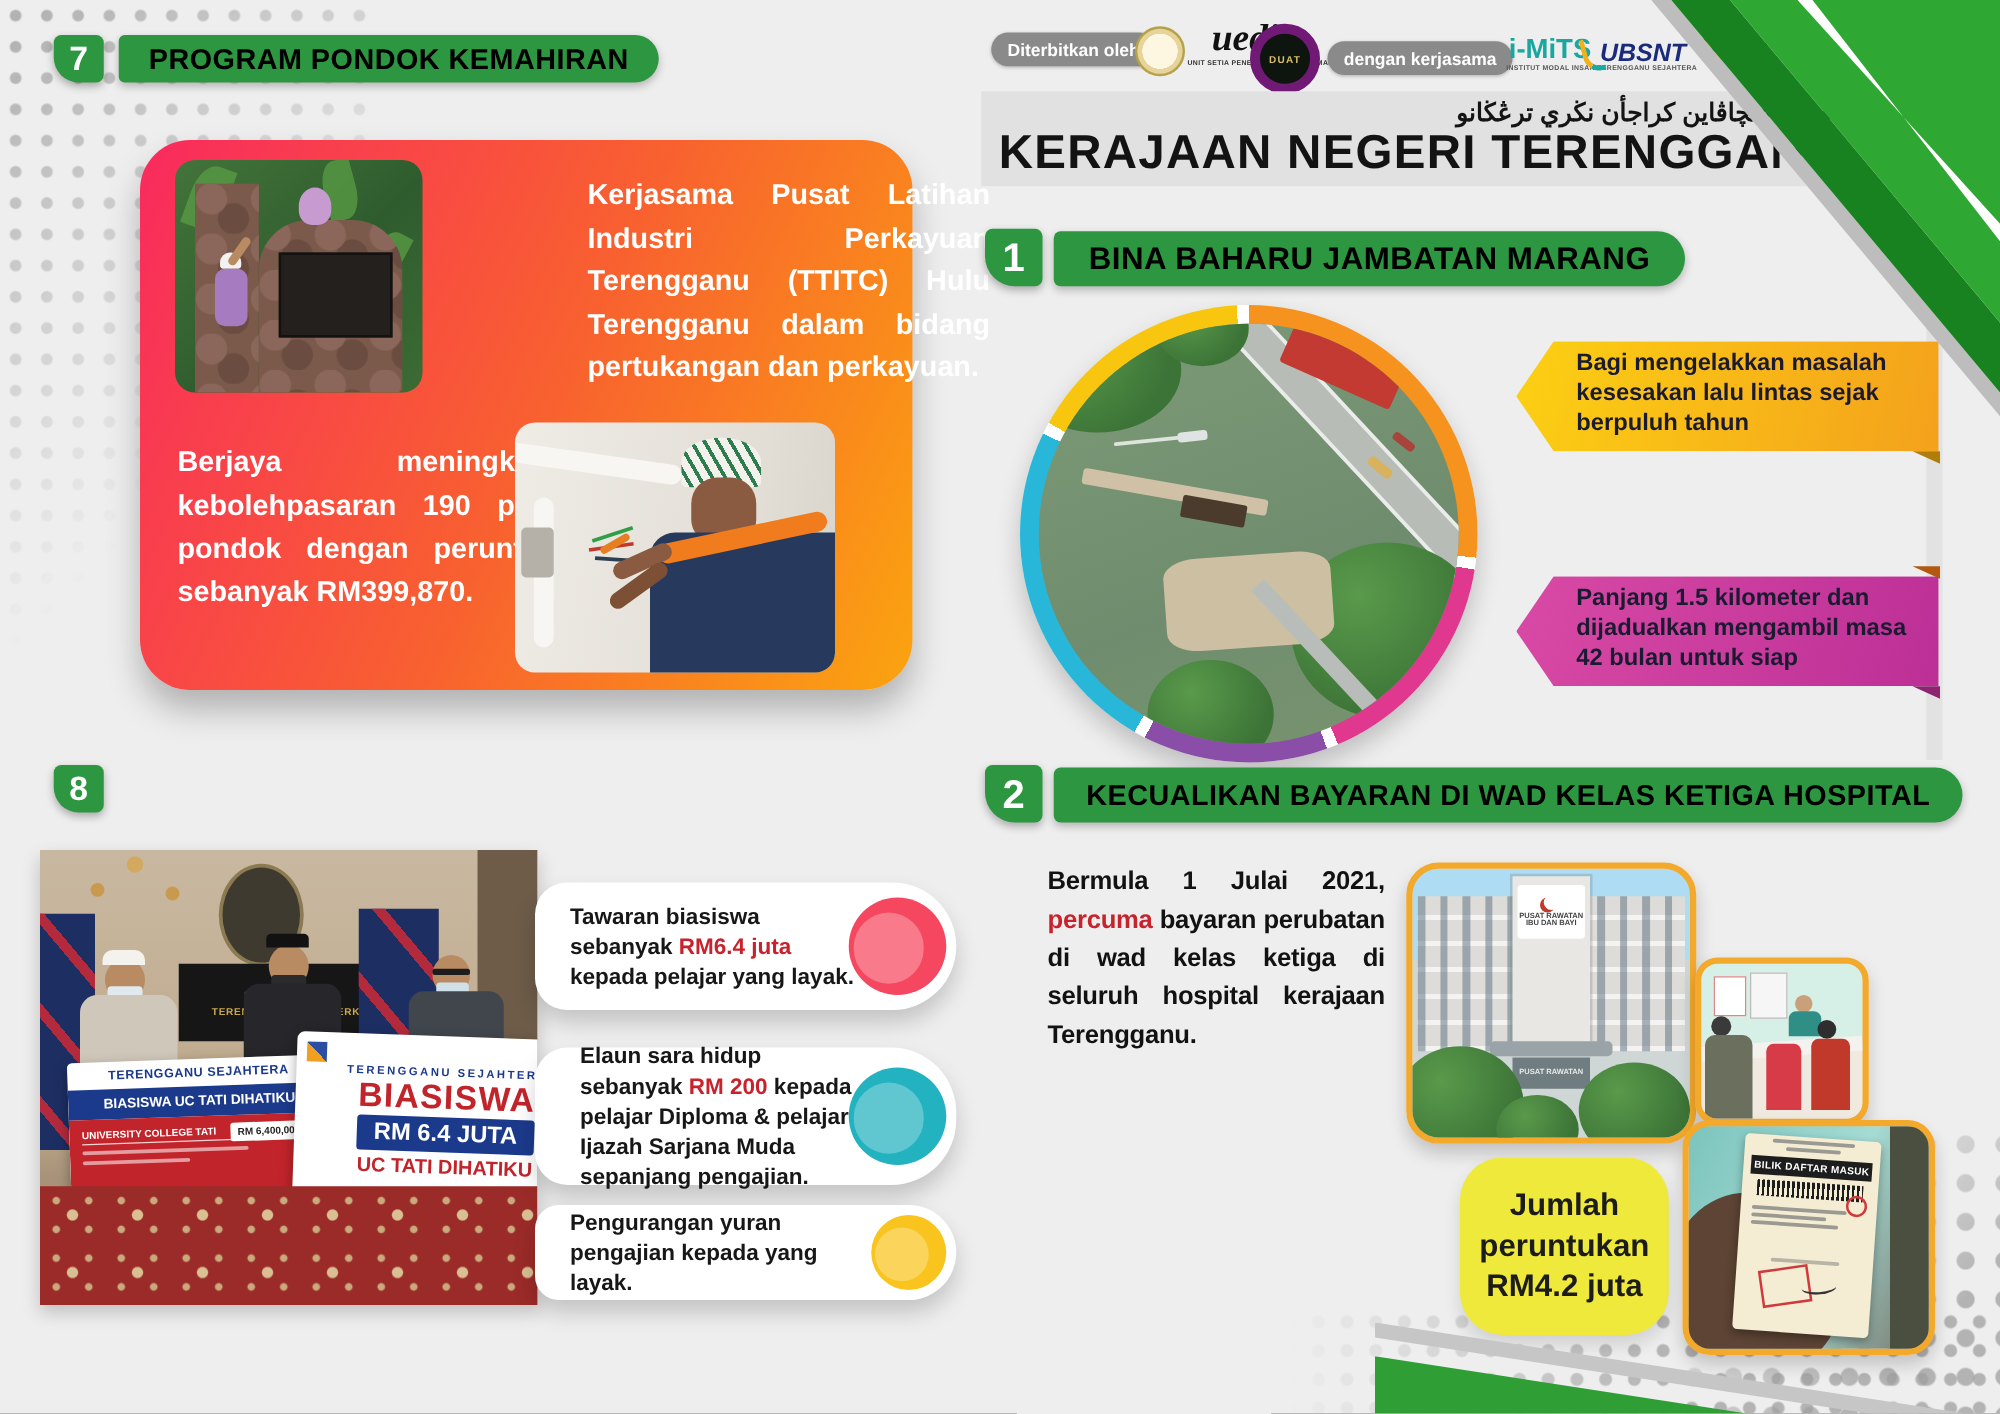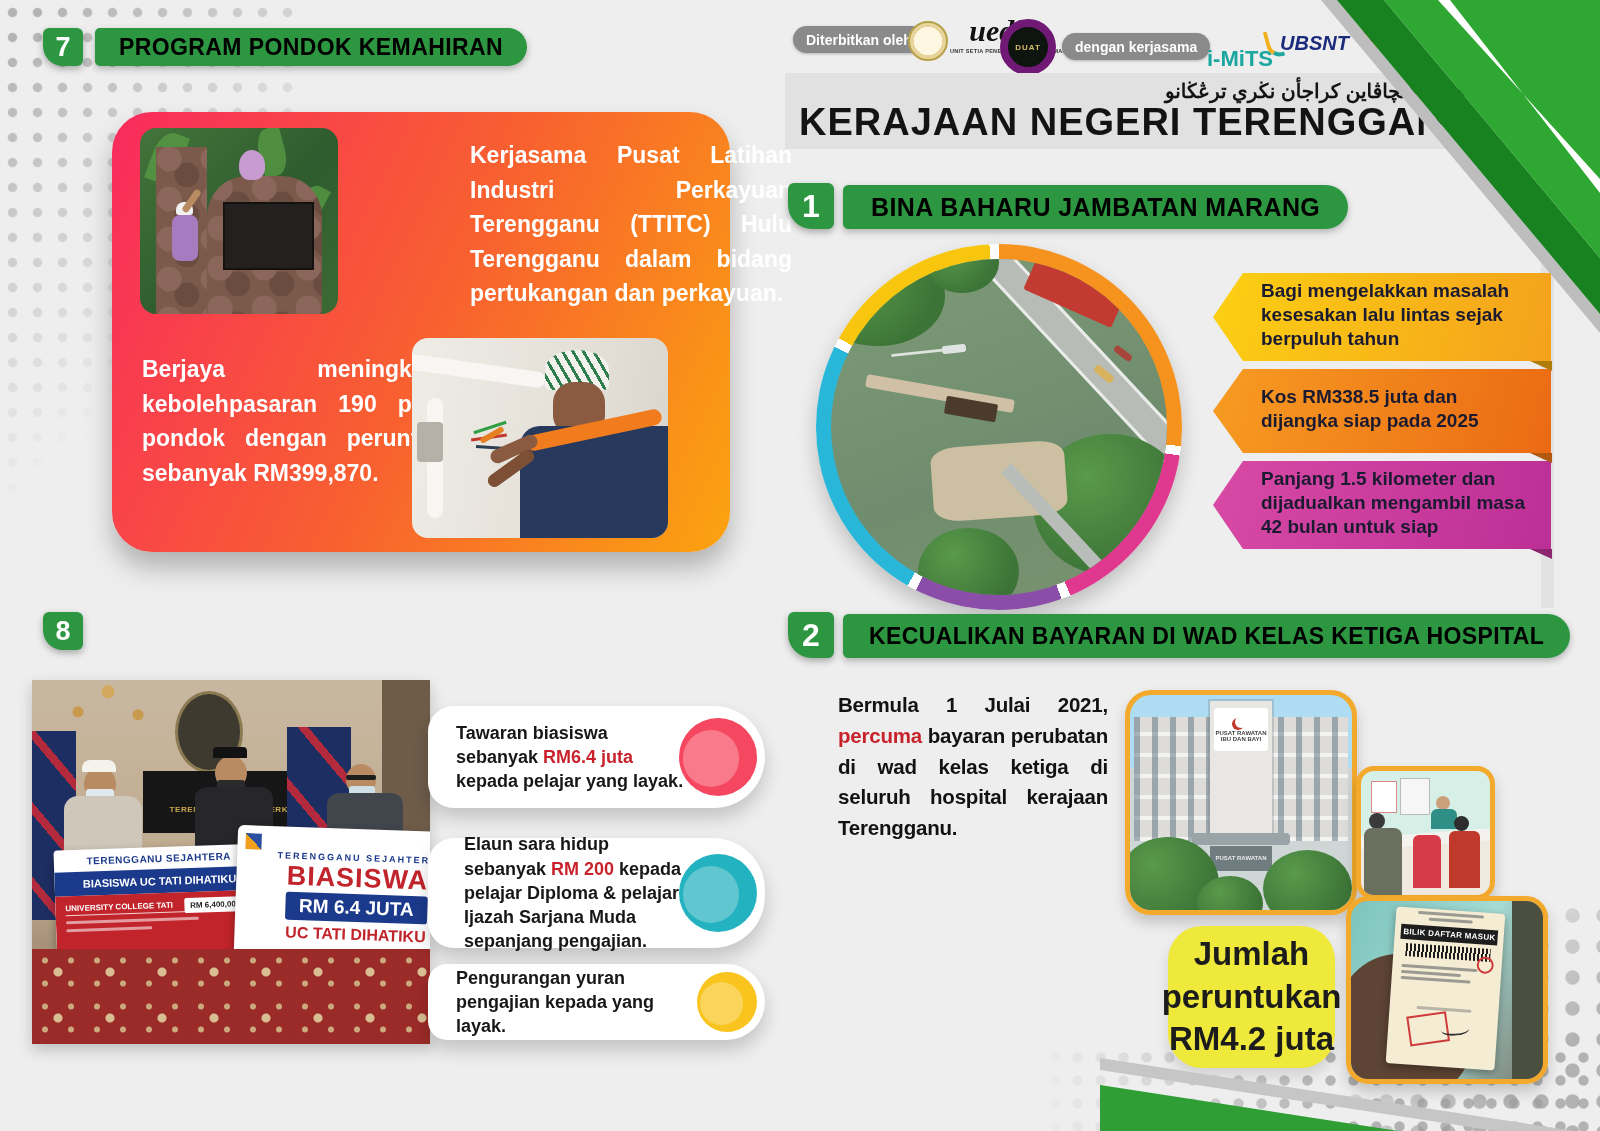--- a/index.html
+++ b/index.html
@@ -67,21 +67,21 @@
   
   #ring{left:816px;top:244px;width:366px;height:366px;border-radius:50%;
         background:conic-gradient(from 0deg,#f6921e 0 96deg,#fff 96deg 99deg,#e0388f 99deg 157deg,#fff 157deg 160deg,
                    #8a4da8 160deg 207deg,#fff 207deg 210deg,#28b7d9 210deg 296deg,#fff 296deg 299deg,#f8c60e 299deg 357deg,#fff 357deg 360deg);
         box-shadow:0 10px 20px rgba(0,0,0,.2);}
   #aerial{position:absolute;inset:15px;border-radius:50%;overflow:hidden;background:linear-gradient(160deg,#7d9a77,#6f8d6e 60%,#79936f);}
   
   #p2{left:838px;top:690px;width:270px;font-size:20.5px;font-weight:800;line-height:1.5;color:#121212;text-align:justify;letter-spacing:-.2px;}
   #ybox{left:1168px;top:926px;width:167px;height:142px;border-radius:34px;background:#efe93c;
         display:flex;flex-direction:column;align-items:center;justify-content:center;
-        font-size:33px;font-weight:800;color:#1c1c1c;line-height:1.3;box-shadow:0 8px 14px rgba(0,0,0,.12);}
+        font-size:25px;font-weight:800;color:#1c1c1c;line-height:1.3;box-shadow:0 8px 14px rgba(0,0,0,.12);}
   .oframe{border:5px solid #f3a92c;box-shadow:0 8px 14px rgba(0,0,0,.18);}
   
   #photo1{left:28px;top:16px;width:198px;height:186px;border-radius:16px;background:linear-gradient(135deg,#43743a,#2f5c2e 55%,#3c6b34);}
   .leaf{position:absolute;background:#579a43;border-radius:50% 0 50% 0;opacity:.8;}
   .stone{position:absolute;background:#7b5a4b;background-image:radial-gradient(circle at 30% 30%,#8a675a 12px,transparent 13px),radial-gradient(circle at 70% 70%,#6b4c41 12px,transparent 13px);background-size:44px 40px;}
   .plaque{position:absolute;background:#23201e;border:2px solid #141210;}
   
   #photo2{left:300px;top:226px;width:256px;height:200px;border-radius:16px;background:linear-gradient(100deg,#efece6,#e2ded6 70%,#d8d4cb);}
   
   #photo3{left:32px;top:680px;width:398px;height:364px;background:linear-gradient(#c9b8a1,#bda88b 60%,#a8937a 72%);box-shadow:0 6px 14px rgba(0,0,0,.2);}
@@ -244,21 +244,21 @@
   <div class="logotext" style="left:950px;top:14px;width:92px;text-align:center;">
     <span style="font-family:'Liberation Serif',serif;font-style:italic;font-size:30px;font-weight:900;color:#111;">uedi</span>
     <span class="logocap">UNIT SETIA PENERANGAN DARUL IMAN</span>
   </div>
   <div class="abs" style="left:1000px;top:19px;width:40px;height:40px;border-radius:50%;background:#0e140e;border:8px solid #701a75;display:flex;align-items:center;justify-content:center;">
     <span style="color:#d8bd6a;font-size:8px;font-weight:800;letter-spacing:1px;">DUAT</span>
   </div>
   <div class="pill" style="left:1062px;top:33px;">
       <span>dengan kerjasama</span>
     </div>
-  <div class="logotext" style="left:1205px;top:26px;width:70px;text-align:center;margin-top:20px;">
+  <div class="logotext" style="left:1205px;top:26px;width:70px;text-align:center;">
     <span style="font-size:22px;color:#19a7a0;">i-MiTS</span>
     <span class="logocap" style="color:#555;">INSTITUT MODAL INSAN TERENGGANU SEJAHTERA</span>
   </div>
   <div class="logotext" style="left:1280px;top:32px;">
     <span style="position:absolute;left:-14px;top:-2px;width:12px;height:24px;border-left:4px solid #f2b01e;border-bottom:4px solid #1fa7a0;border-radius:0 0 0 14px;transform:rotate(-15deg);"></span>
     <span style="font-size:20px;font-style:italic;color:#1b2a7a;">UBSNT</span>
   </div>
   <div class="logotext" style="left:1360px;top:28px;">
     <span style="position:absolute;left:2px;top:-4px;width:30px;height:24px;background:#f2c71e;border-radius:40% 60% 50% 40%;"></span>
     <span style="position:relative;font-size:19px;font-style:italic;color:#c4157e;">USWa</span>
@@ -293,23 +293,20 @@
       <div class="abs" style="left:33%;top:25.5%;width:24px;height:8px;background:#dfe4e3;transform:rotate(-6deg);border-radius:3px;"></div>
       <div class="abs" style="left:78%;top:33%;width:22px;height:8px;background:#d8b25c;transform:rotate(40deg);border-radius:3px;"></div>
       <div class="abs" style="left:84%;top:27%;width:20px;height:7px;background:#a8443a;transform:rotate(38deg);border-radius:3px;"></div>
       <div class="abs" style="left:52%;top:60%;width:240px;height:14px;background:#b9bdb9;transform:rotate(47deg);transform-origin:left center;"></div>
     </div>
   </div>
 
   <div class="callout" id="c1" style="left:1213px;top:273px;width:338px;height:88px;">
     <span>Bagi mengelakkan masalah kesesakan lalu lintas sejak berpuluh tahun</span>
   </div>
-  <div class="callout" id="c2" style="left:1213px;top:369px;width:338px;height:84px;">
-    <span>Kos RM338.5 juta dan dijangka siap pada 2025</span>
-  </div>
   <div class="callout" id="c3" style="left:1213px;top:461px;width:338px;height:88px;">
     <span>Panjang 1.5 kilometer dan dijadualkan mengambil masa 42 bulan untuk siap</span>
   </div>
   <div class="fold" style="left:1530px;top:361px;border-top:10px solid #b07d0a;"></div>
   <div class="fold" style="left:1530px;top:453px;border-top:10px solid #b35810;"></div>
   <div class="fold" style="left:1530px;top:549px;border-top:10px solid #8c2470;"></div>
 
   <div class="badge" style="left:788px;top:612px;width:46px;height:46px;font-size:32px;border-radius:6px 6px 6px 24px;">
       <span>2</span>
     </div>

